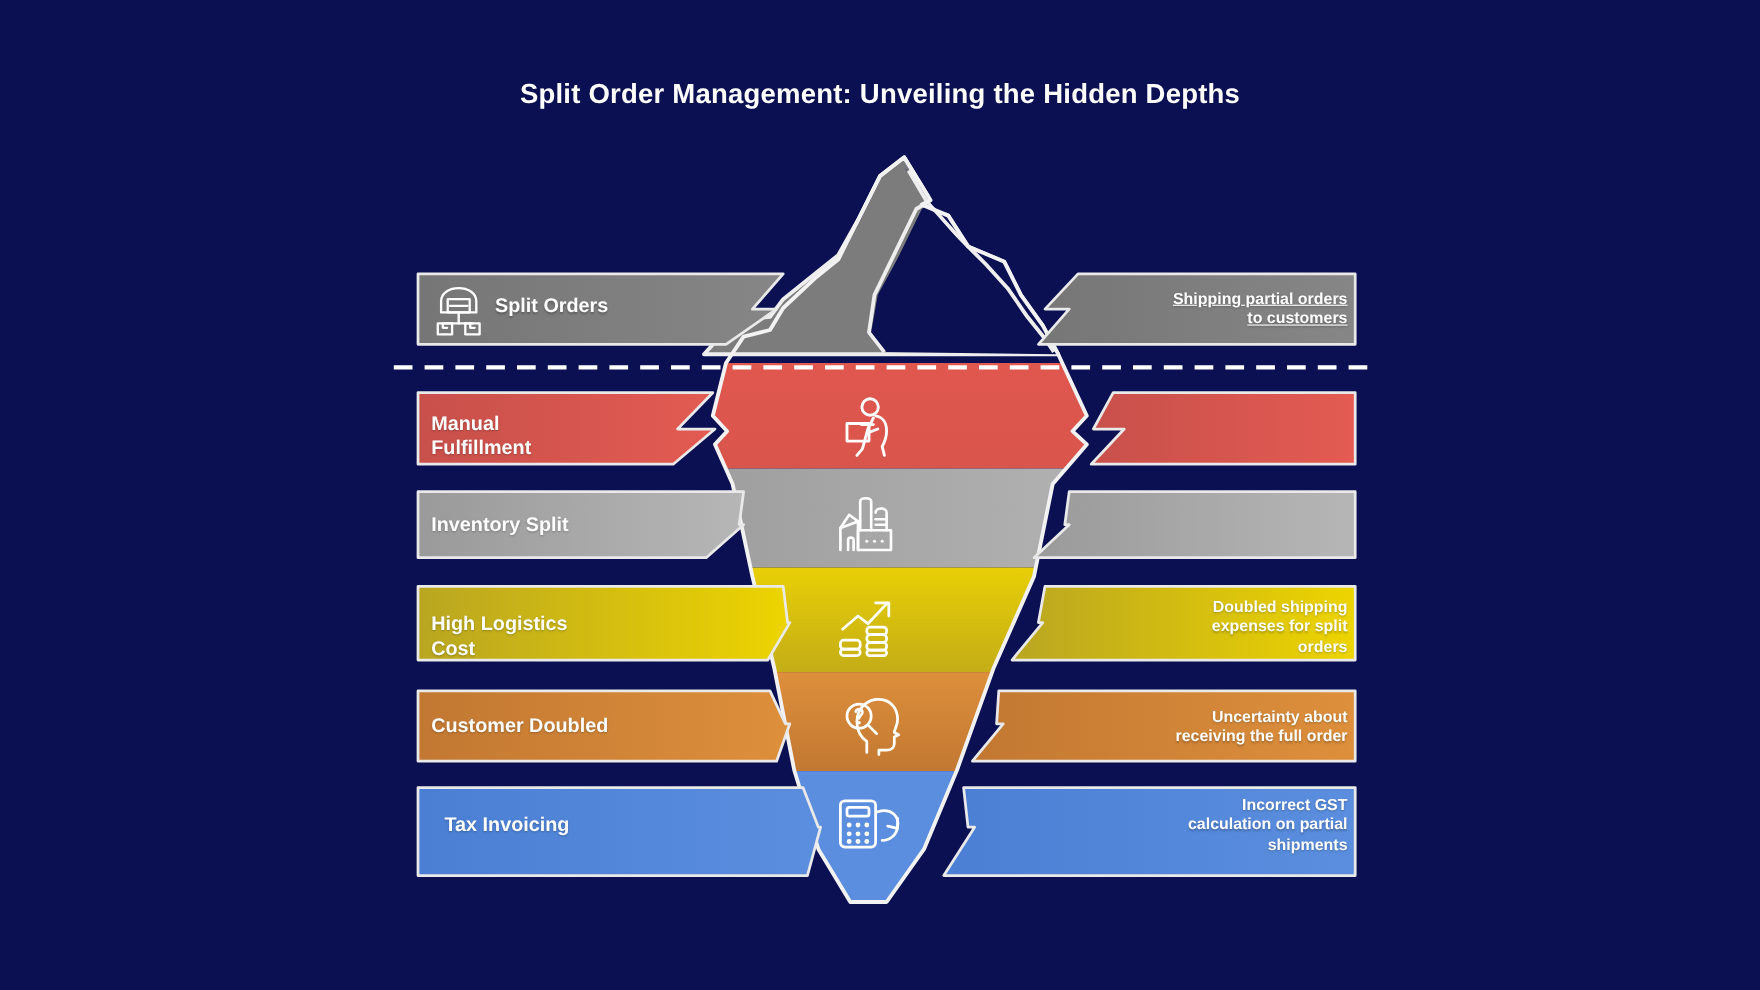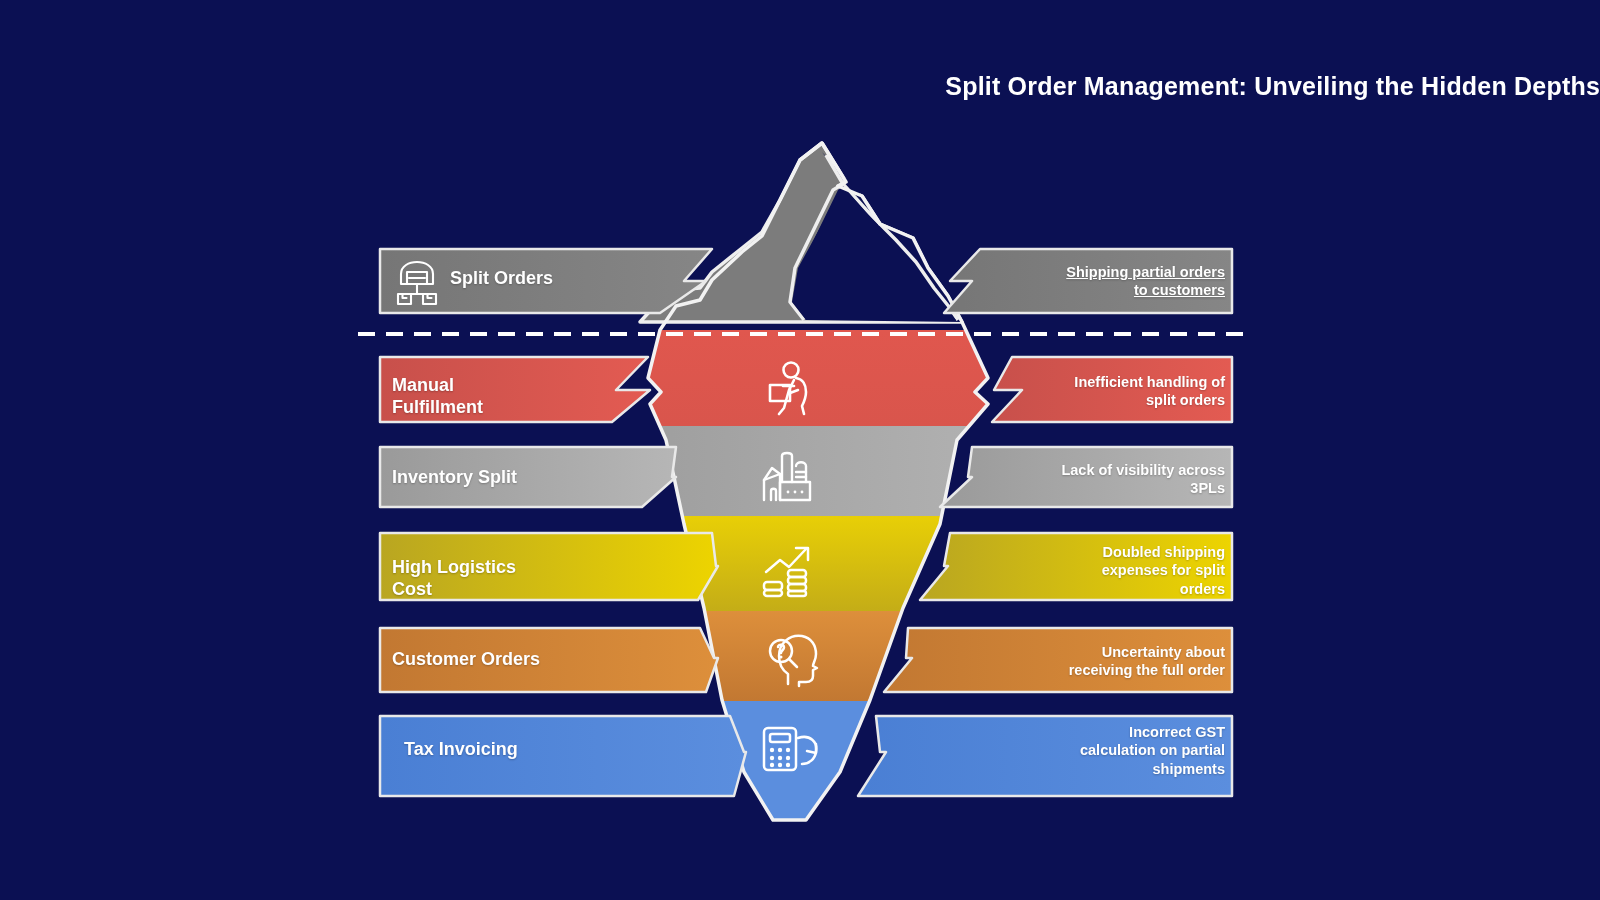--- a/index.html
+++ b/index.html
@@ -8,21 +8,21 @@
     background:#0b1053;
     font-family:"Liberation Sans", sans-serif;
     overflow:hidden;
     position:relative;
   }
   #stage{position:absolute;inset:0;}
 
   .title{
     position:absolute;
     left:0;right:0;top:72px;
-    text-align:right;
+    text-align:center;
     color:#ffffff;
     font-size:25px;
     font-weight:bold;
     letter-spacing:.2px;
   }
 
   
   #berg{position:absolute;left:0;top:0;width:1600px;height:900px;pointer-events:none;}
 
   
@@ -244,32 +244,28 @@
   <div class="ltext" style="left:450px;top:267px;">Split Orders</div>
 
   <div class="ltext" style="left:392px;top:374px;">Manual
 Fulfillment</div>
 
   <div class="ltext" style="left:392px;top:466px;">Inventory Split</div>
 
   <div class="ltext" style="left:392px;top:556px;">High Logistics
 Cost</div>
 
-  <div class="ltext" style="left:392px;top:648px;">Customer Orders</div>
+  <div class="ltext" style="left:392px;top:648px;">Customer Doubled</div>
 
   <div class="ltext" style="left:404px;top:738px;">Tax Invoicing</div>
 
   <div class="rtext" style="right:375px;top:263px;width:330px;text-decoration:underline;">Shipping partial orders
 to customers</div>
 
-  <div class="rtext" style="right:375px;top:373px;width:330px;">Inefficient handling of
-split orders</div>
-
-  <div class="rtext" style="right:375px;top:461px;width:330px;">Lack of visibility across
-3PLs</div>
+
 
   <div class="rtext" style="right:375px;top:643px;width:330px;">Uncertainty about
 receiving the full order</div>
 
   <div class="rtext" style="right:375px;top:543px;width:330px;">Doubled shipping
 expenses for split
 orders</div>
 
   <div class="rtext" style="right:375px;top:723px;width:330px;">Incorrect GST
 calculation on partial

